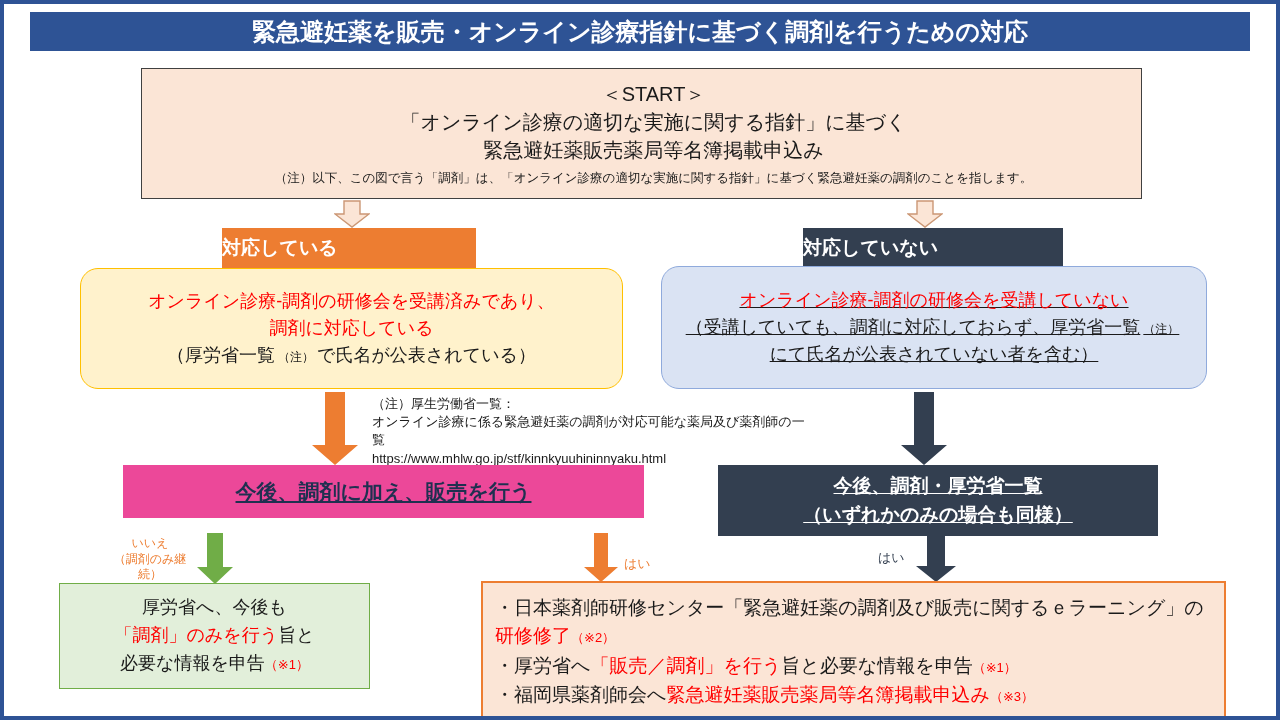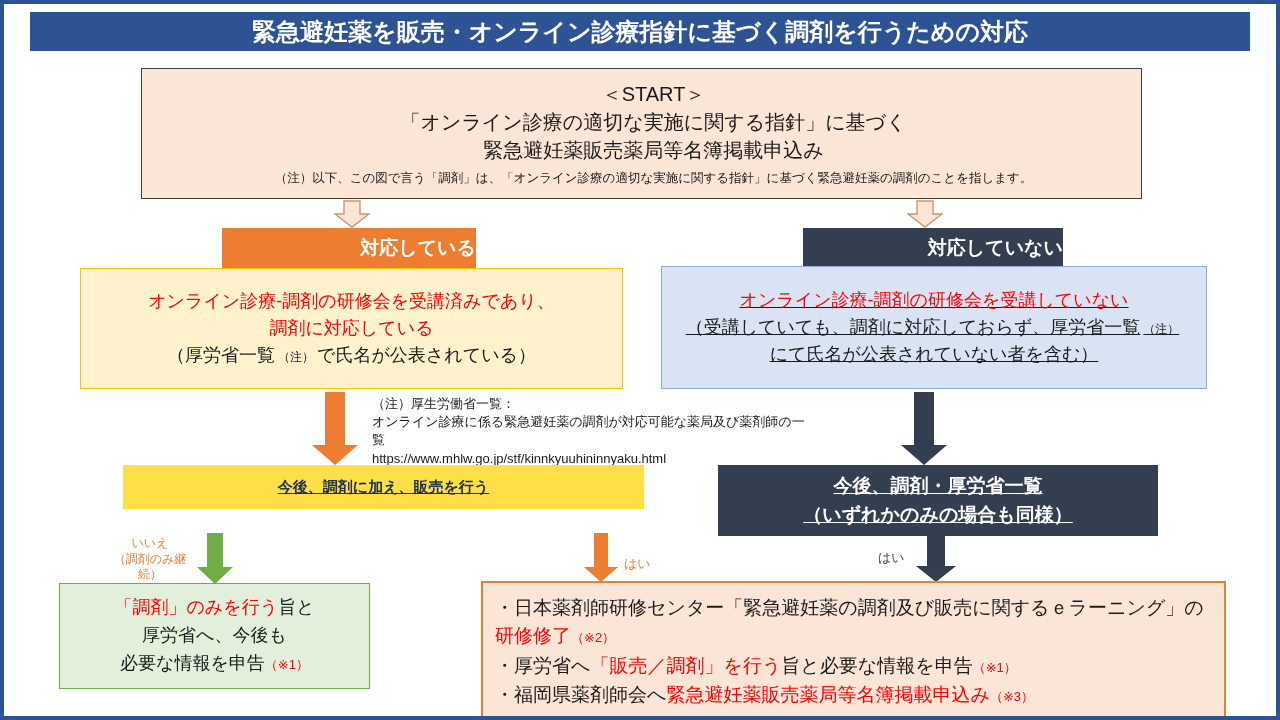--- a/index.html
+++ b/index.html
@@ -10,40 +10,40 @@
   .title-bar { position:absolute; left:26px; top:8px; width:1220px; height:39px; background:#2E5395;
     color:#fff; font-weight:bold; font-size:24px; display:flex; align-items:center; justify-content:center; }
 
   .start-box { position:absolute; left:137px; top:64px; width:1001px; height:131px; background:#FBE5D6;
     border:1.5px solid #404040; display:flex; flex-direction:column; align-items:center; justify-content:center; text-align:center;padding-left:24px; }
   .start-main { font-size:20px; color:#1a1a1a; line-height:1.4; }
   .start-note { font-size:12.5px; color:#1a1a1a; margin-top:6px;text-align:right; }
 
   .arr { position:absolute; }
 
-  .label-box { position:absolute; height:40px; display:flex; align-items:center; justify-content:flex-end;
+  .label-box { position:absolute; height:40px; display:flex; align-items:center; justify-content:flex-start;
     color:#ffffff; font-weight:bold; font-size:19px; }
   .orange-bg { background:#ED7D31; }
   .navy-bg { background:#333F50; }
 
   .detail-box { position:absolute; display:flex; flex-direction:column; align-items:center; justify-content:center;
-    text-align:right; font-size:18px; line-height:1.5; color:#1a1a1a; }
+    text-align:right; font-size:18px; line-height:1.5; color:#1a1a1a;border-radius:18px; }
   .yellow-box { left:76px; top:264px; width:543px; height:121px; background:#FFF2CC; border:1.5px solid #FFC000; }
   .blue-box { left:657px; top:262px; width:546px; height:123px; background:#DAE3F3; border:1.5px solid #8FAADC;text-decoration:underline; }
 
   .red-text { color:#FF0000; }
   .red-ref { color:#FF0000; font-size:13px; }
   .small-note { font-size:12px; margin:0 3px; }
 
   .mhlw-note { position:absolute; left:368px; top:391px; width:440px; text-align:left; font-size:13px;
     color:#1a1a1a; line-height:1.4; }
 
   .action-box { position:absolute; display:flex; flex-direction:column; align-items:center; justify-content:center;
     text-align:center; font-weight:bold; }
-  .action-left { left:119px; top:461px; width:521px; height:44px; background:#fde047; color:#1F3050; font-size:15px; }
+  .action-left { left:119px; top:461px; width:521px; height:53px; background:#ec4899; color:#1F3050; font-size:21px; }
   .action-right { left:714px; top:461px; width:440px; height:71px; background:#333F50; color:#ffffff; font-size:19px; line-height:1.5; }
   .underline { text-decoration:underline; }
 
   .no-label { position:absolute; left:100px; top:532px; width:92px; text-align:center; color:#ED7D31;
     font-size:12px; line-height:1.3; }
   .yes-label { position:absolute; font-size:13px; }
   .orange-text { color:#ED7D31; }
   .navy-text { color:#333F50; }
 
   .green-box { position:absolute; left:55px; top:579px; width:311px; height:106px; background:#E2EFDA;
@@ -133,24 +133,24 @@
   </svg>
 
   <div class="no-label">
     <div>いいえ</div>
     <div>（調剤のみ継続）</div>
   </div>
   <div class="yes-label orange-text" style="left:620px;top:551px">はい</div>
   <div class="yes-label navy-text" style="left:874px;top:545px">はい</div>
 
   <div class="green-box">
+    <div>厚労省へ、今後も</div>
     <div>
       <span class="red-text">「調剤」のみを行う</span><span>旨と</span>
     </div>
-    <div>厚労省へ、今後も</div>
     <div>
       <span>必要な情報を申告</span><span class="red-ref">（※1）</span>
     </div>
   </div>
 
   <div class="result-box">
     <div class="result-item">
       <span>・日本薬剤師研修センター「緊急避妊薬の調剤及び販売に関するｅラーニング」の</span><span class="red-text">研修修了</span><span class="red-ref">（※2）</span>
     </div>
     <div class="result-item">

